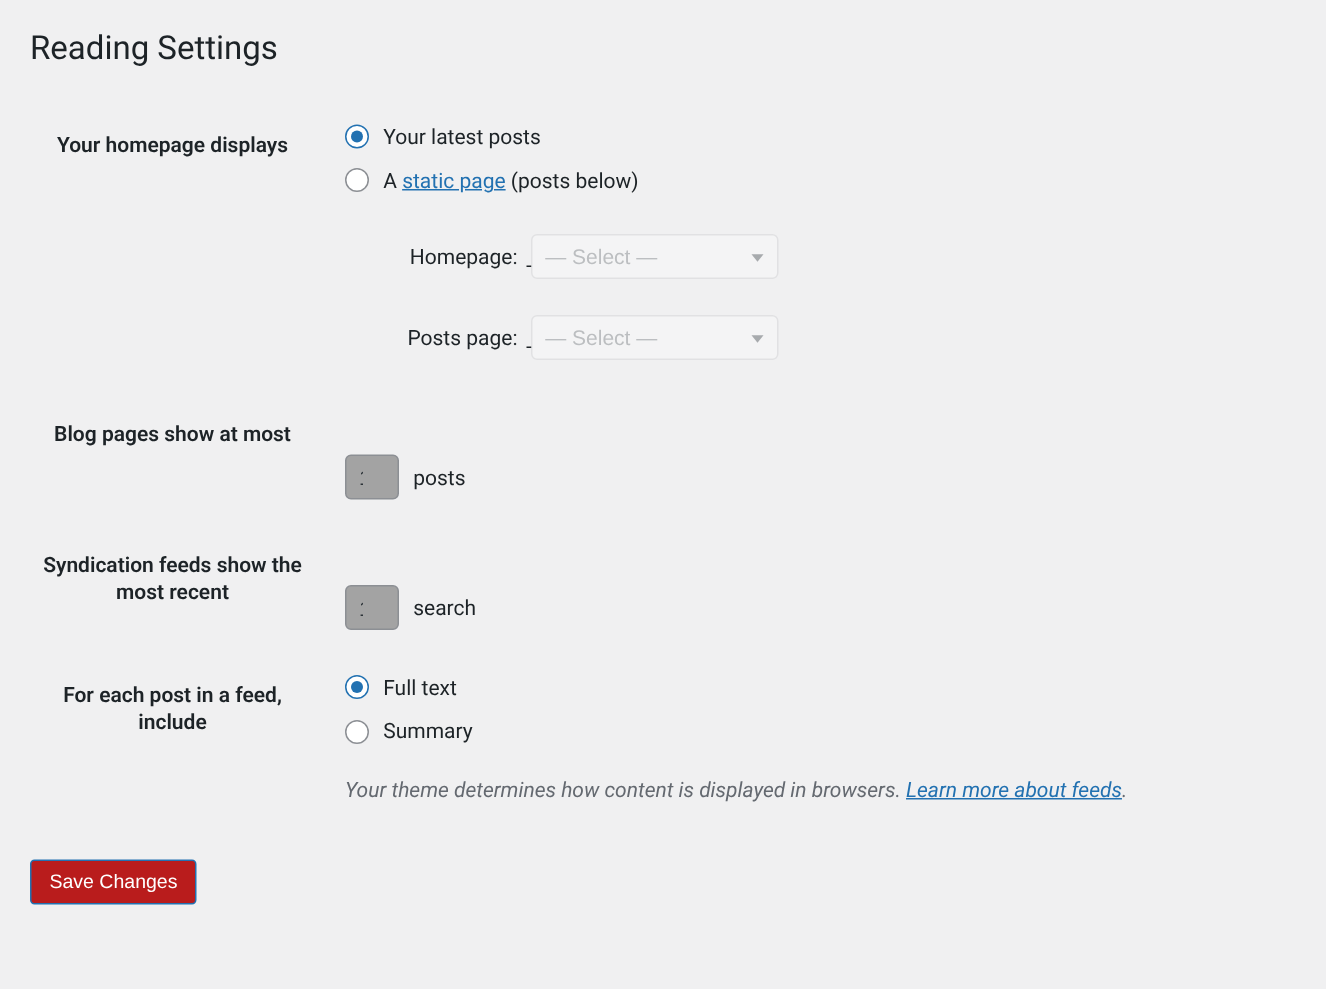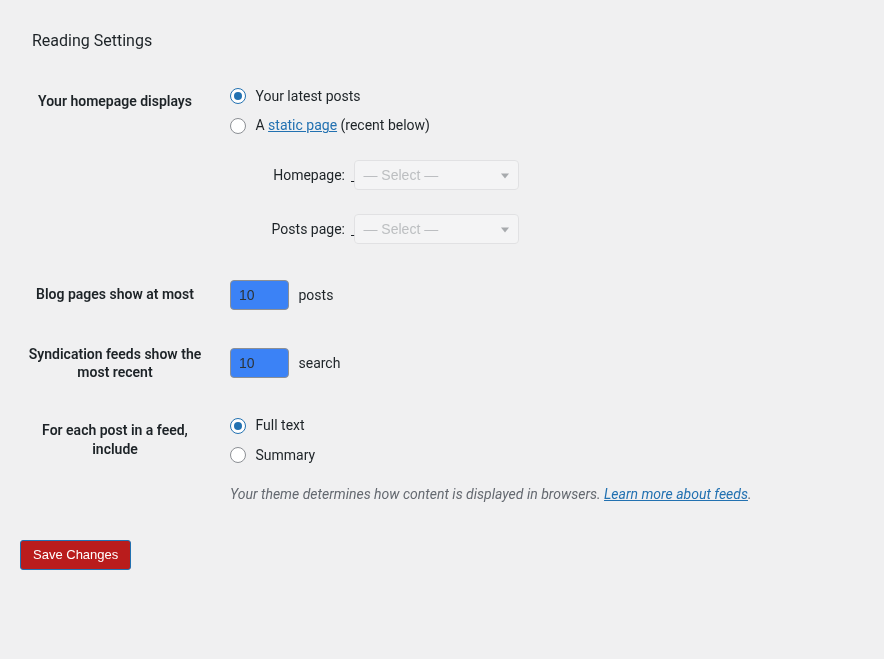--- a/index.html
+++ b/index.html
@@ -9,23 +9,23 @@
     }
     body {
       font-family: -apple-system, BlinkMacSystemFont, "Segoe UI", Roboto, Oxygen-Sans, Ubuntu, Cantarell, "Helvetica Neue", sans-serif;
       font-size: 13px;
       color: #1d2327;
       background: #f0f0f1;
       padding: 10px 20px 20px 20px;
       width: 884px;
     }
     h1 {
-      font-size: 16px;
+      font-size: 22px;
       font-weight: 400;
-      margin: 12px;
+      margin: 0;
       padding: 9px 0 4px 0;
       line-height: 1.3;
       color: #1d2327;
     }
     .form-table {
       border-collapse: collapse;
       margin-top: 16px;
       width: 100%;
       clear: both;
     }
@@ -91,24 +91,25 @@
       top: 50%;
       left: 50%;
       transform: translate(-50%, -50%);
     }
     input[type="number"] {
       padding: 0 8px;
       line-height: 2;
       min-height: 30px;
       border: 1px solid #8c8f94;
       border-radius: 4px;
-      background: #3b82f6;
+      background: #a3a3a3;
       color: #2c3338;
-      width: 59px;
-      font-size: 14px;
+      width: 36px;
+      font-size: 14px;
+      margin-top: 27px;
     }
     .select-wrap {
       display: inline-block;
       position: relative;
     }
     select {
       appearance: none;
       -webkit-appearance: none;
       padding: 0 32px 0 8px;
       min-height: 30px;
@@ -195,21 +196,21 @@
     <tr>
       <th>Your homepage displays</th>
       <td>
         <fieldset>
           <label class="radio-label">
             <input type="radio" name="show_on_front" checked="" style="">
             <span>Your latest posts</span>
           </label>
           <label class="radio-label">
             <input type="radio" name="show_on_front" style="">
-            <span>A </span><a href="#">static page</a><span> (recent below)</span>
+            <span>A </span><a href="#">static page</a><span> (posts below)</span>
           </label>
           <div class="sub-options">
             <div class="sub-option-row">
               <label>Homepage:</label>
               <span class="select-wrap">
                 <select disabled="">
                   <option>— Select —</option>
                 </select>
               </span>
             </div>

